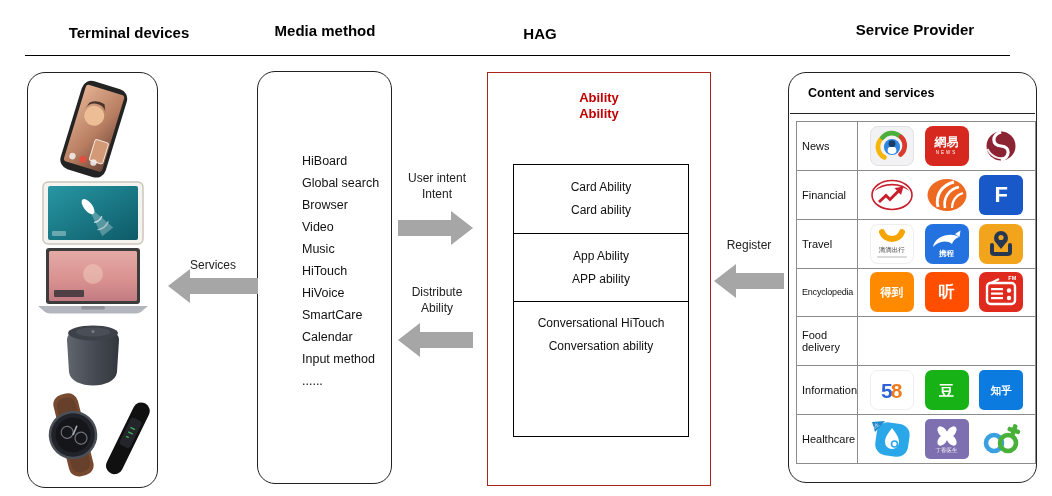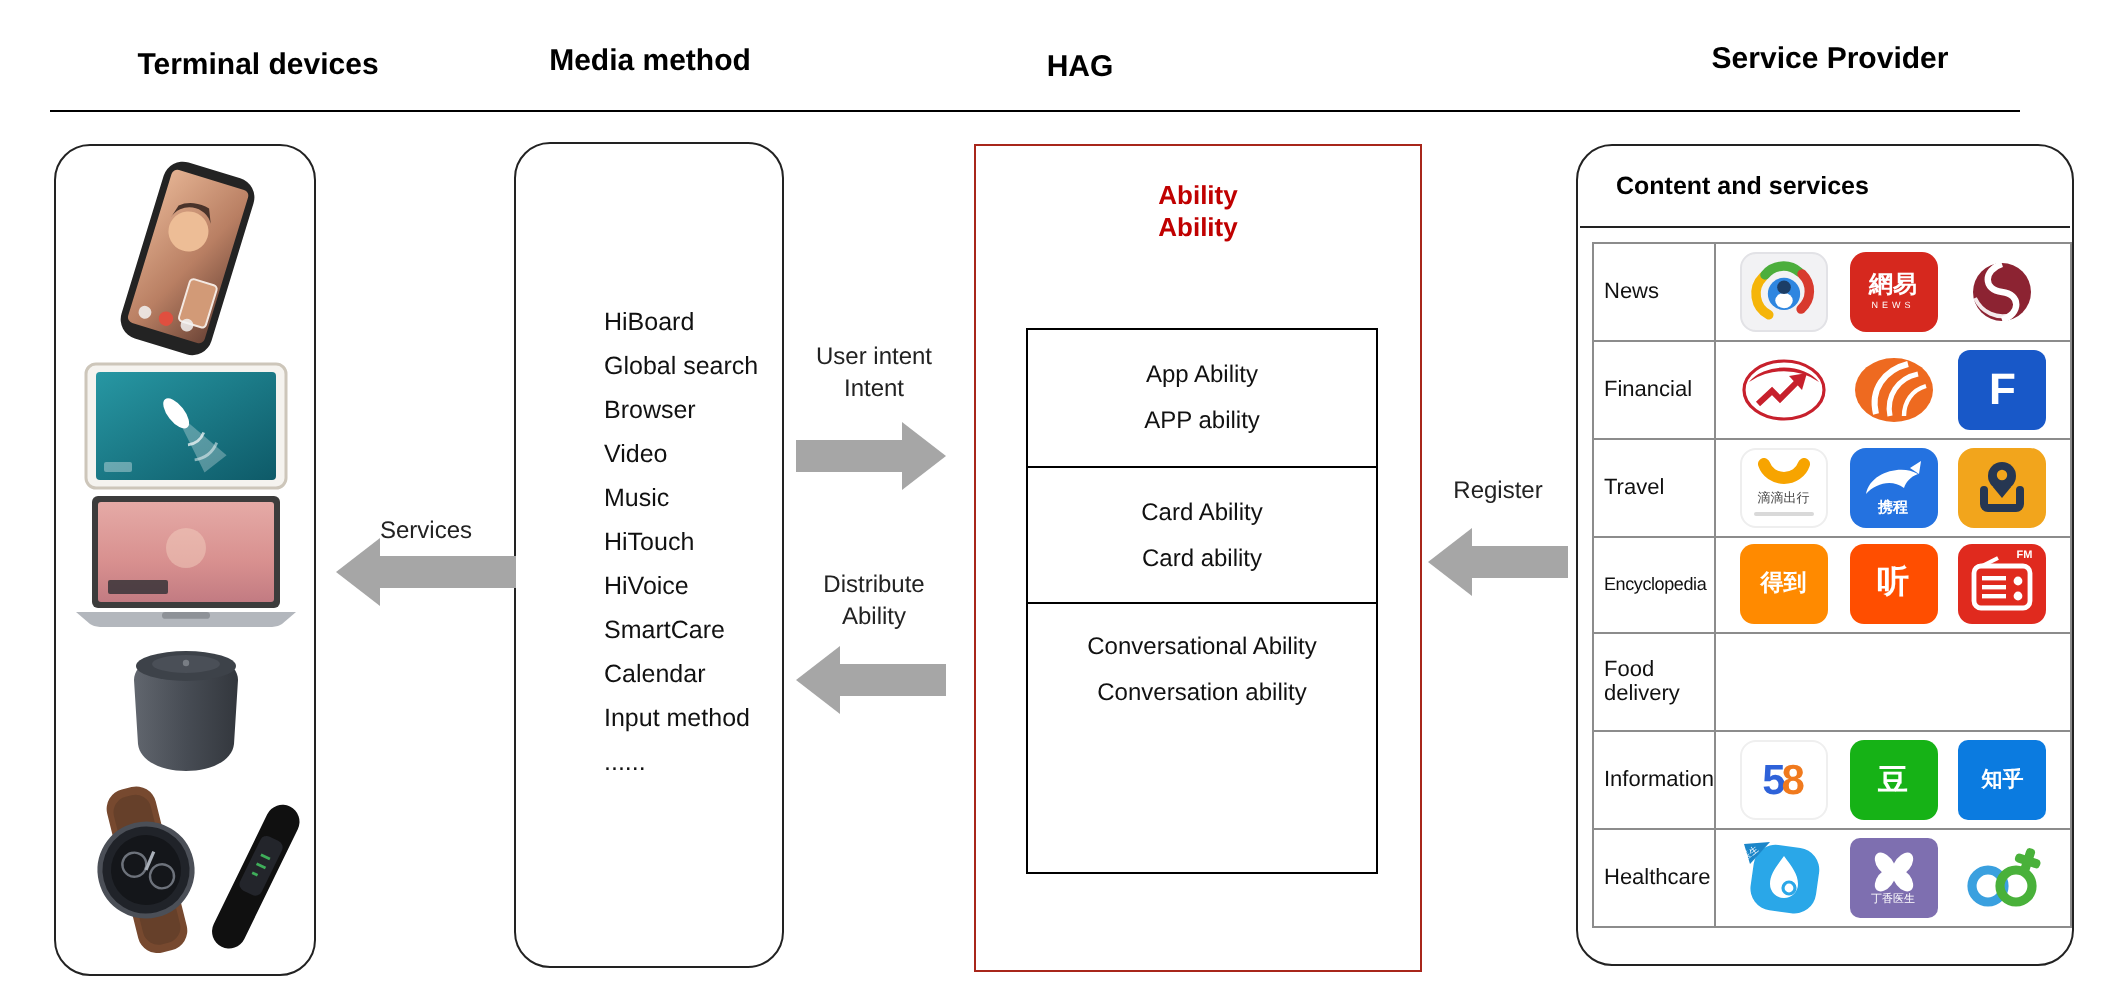--- a/index.html
+++ b/index.html
@@ -260,29 +260,29 @@
       <i class="head"></i>
     </div>
 
   <div id="hag-box">
     <div class="hag-title">
       <div>Ability</div>
       <div>Ability</div>
     </div>
     <div class="ability-stack">
       <div class="ability-box">
+        <span>Card Ability</span>
+        <span>Card ability</span>
+      </div>
+      <div class="ability-box">
         <span>App Ability</span>
         <span>APP ability</span>
       </div>
       <div class="ability-box">
-        <span>Card Ability</span>
-        <span>Card ability</span>
-      </div>
-      <div class="ability-box">
-        <span>Conversational Ability</span>
+        <span>Conversational HiTouch</span>
         <span>Conversation ability</span>
       </div>
     </div>
   </div>
 
   <div class="rbox" id="service-box">
     <div class="sp-title">Content and services</div>
     <div class="sp-title-rule"></div>
     <div class="sp-table">
 

